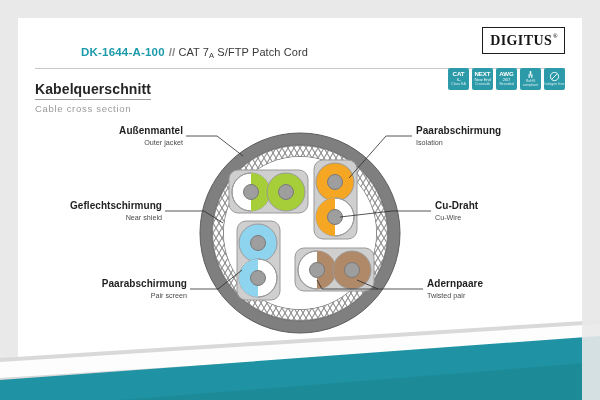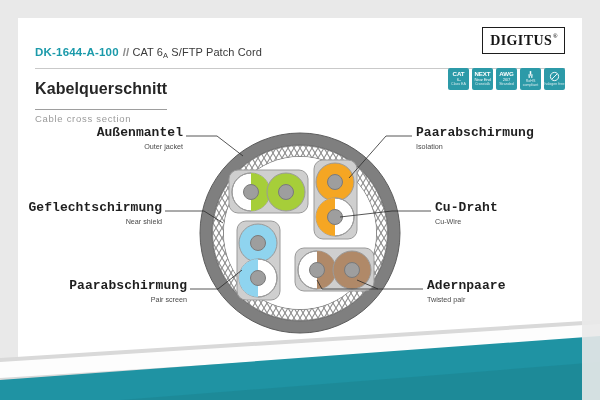--- a/index.html
+++ b/index.html
@@ -62,20 +62,21 @@
     white-space: nowrap;
     font-size: 11.5px;
     color: #3a3a3a;
     letter-spacing: .1px;
   }
   .hdr-sku {
     color: #1b9aaa;
     font-weight: bold;
     font-size: 11.5px;
     letter-spacing: .2px;
+    margin-left: 46px;
   }
   .hdr-sep {
     color: #8a8a8a;
     font-weight: bold;
     padding: 0 3px 0 4px;
   }
   .hdr-desc {
     color: #3a3a3a;
     font-size: 11px;
   }
@@ -121,25 +122,25 @@
     left: 1px;
   }
 
   
   .sect {
     position: absolute;
     left: 17px;
     top: 62px;
   }
   .sect-de {
-    font-size: 16px;
+    font-size: 14px;
     font-weight: bold;
     color: #262626;
     letter-spacing: .1px;
-    padding-bottom: 11px;
+    padding-bottom: 2px;
     border-bottom: 1px solid #9e9e9e;
     display: inline-block;
   }
   .sect-en {
     font-size: 9.5px;
     color: #9a9a9a;
     letter-spacing: .7px;
     margin-top: 3px;
   }
 
@@ -191,46 +192,45 @@
     width: 564px;
     height: 364px;
   }
 
   
   .lbl {
     position: absolute;
     white-space: nowrap;
   }
   .lbl-de {
-    font-size: 13px;
+    font-size: 10px;
     font-weight: bold;
     color: #1f1f1f;
     letter-spacing: .05px;
     line-height: 1.25;
-    font-family: Liberation Mono, monospace;
   }
   .lbl-en {
     font-size: 7.2px;
     color: #4a4a4a;
     line-height: 1.3;
     margin-top: .5px;
   }
   .lbl.right { text-align: left; }
   .lbl.left  { text-align: right; }
 </style>
 </head>
 <body>
 
 <div id="page">
 
   <div class="card">
 
     <div class="hdr">
       <div class="hdr-title">
-        <span class="hdr-sku">DK-1644-A-100</span><span class="hdr-sep">//</span><span class="hdr-desc"><span>CAT 6</span><sub>A</sub><span> S/FTP Patch Cord</span></span>
+        <span class="hdr-sku">DK-1644-A-100</span><span class="hdr-sep">//</span><span class="hdr-desc"><span>CAT 7</span><sub>A</sub><span> S/FTP Patch Cord</span></span>
       </div>
     </div>
     <div class="hdr-rule"></div>
 
     <div class="logo">
       <span class="logo-text"><span>DIGITUS</span><span class="logo-r">®</span></span>
     </div>
 
     <div class="sect">
       <div class="sect-de">Kabelquerschnitt</div>

